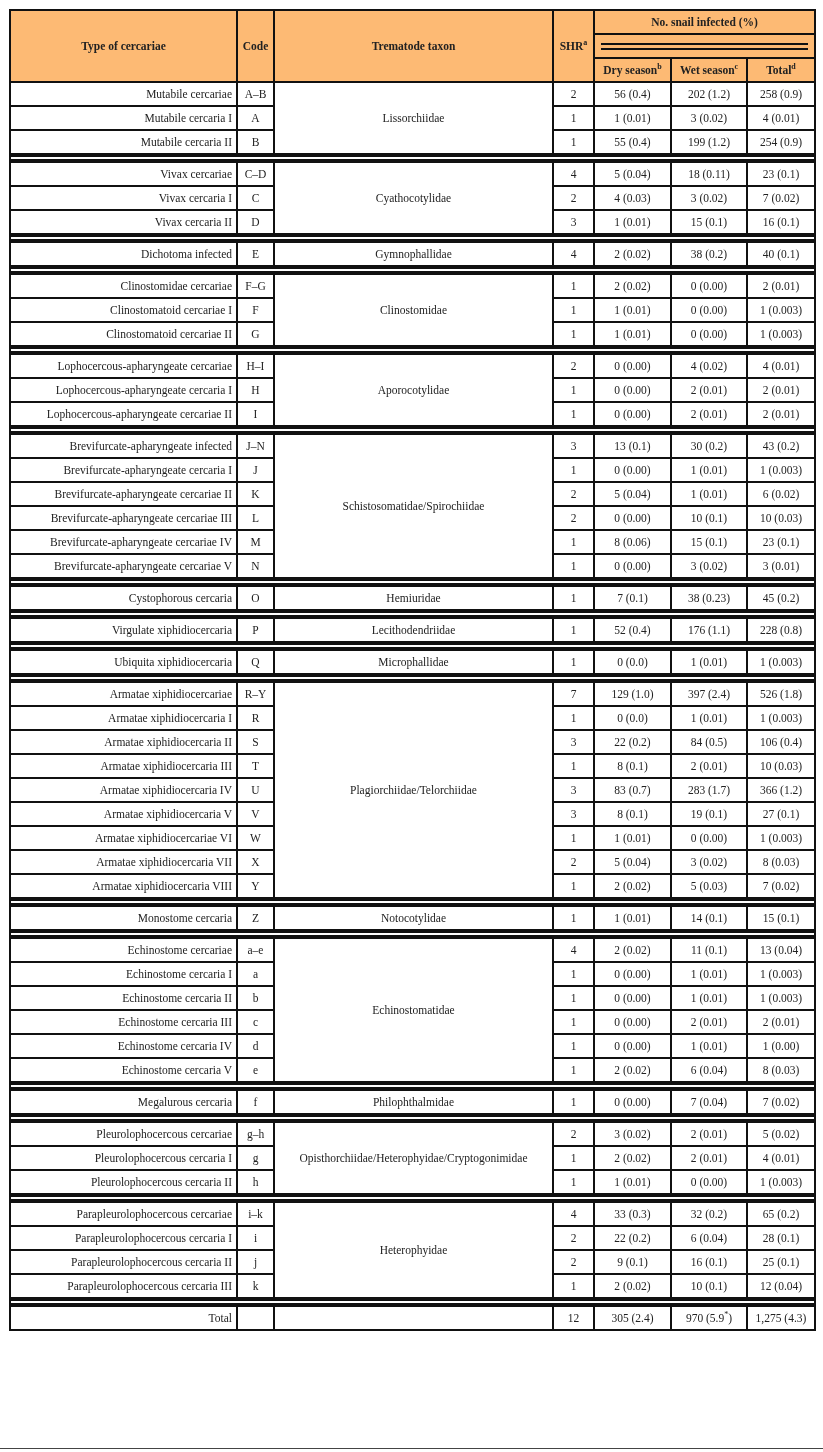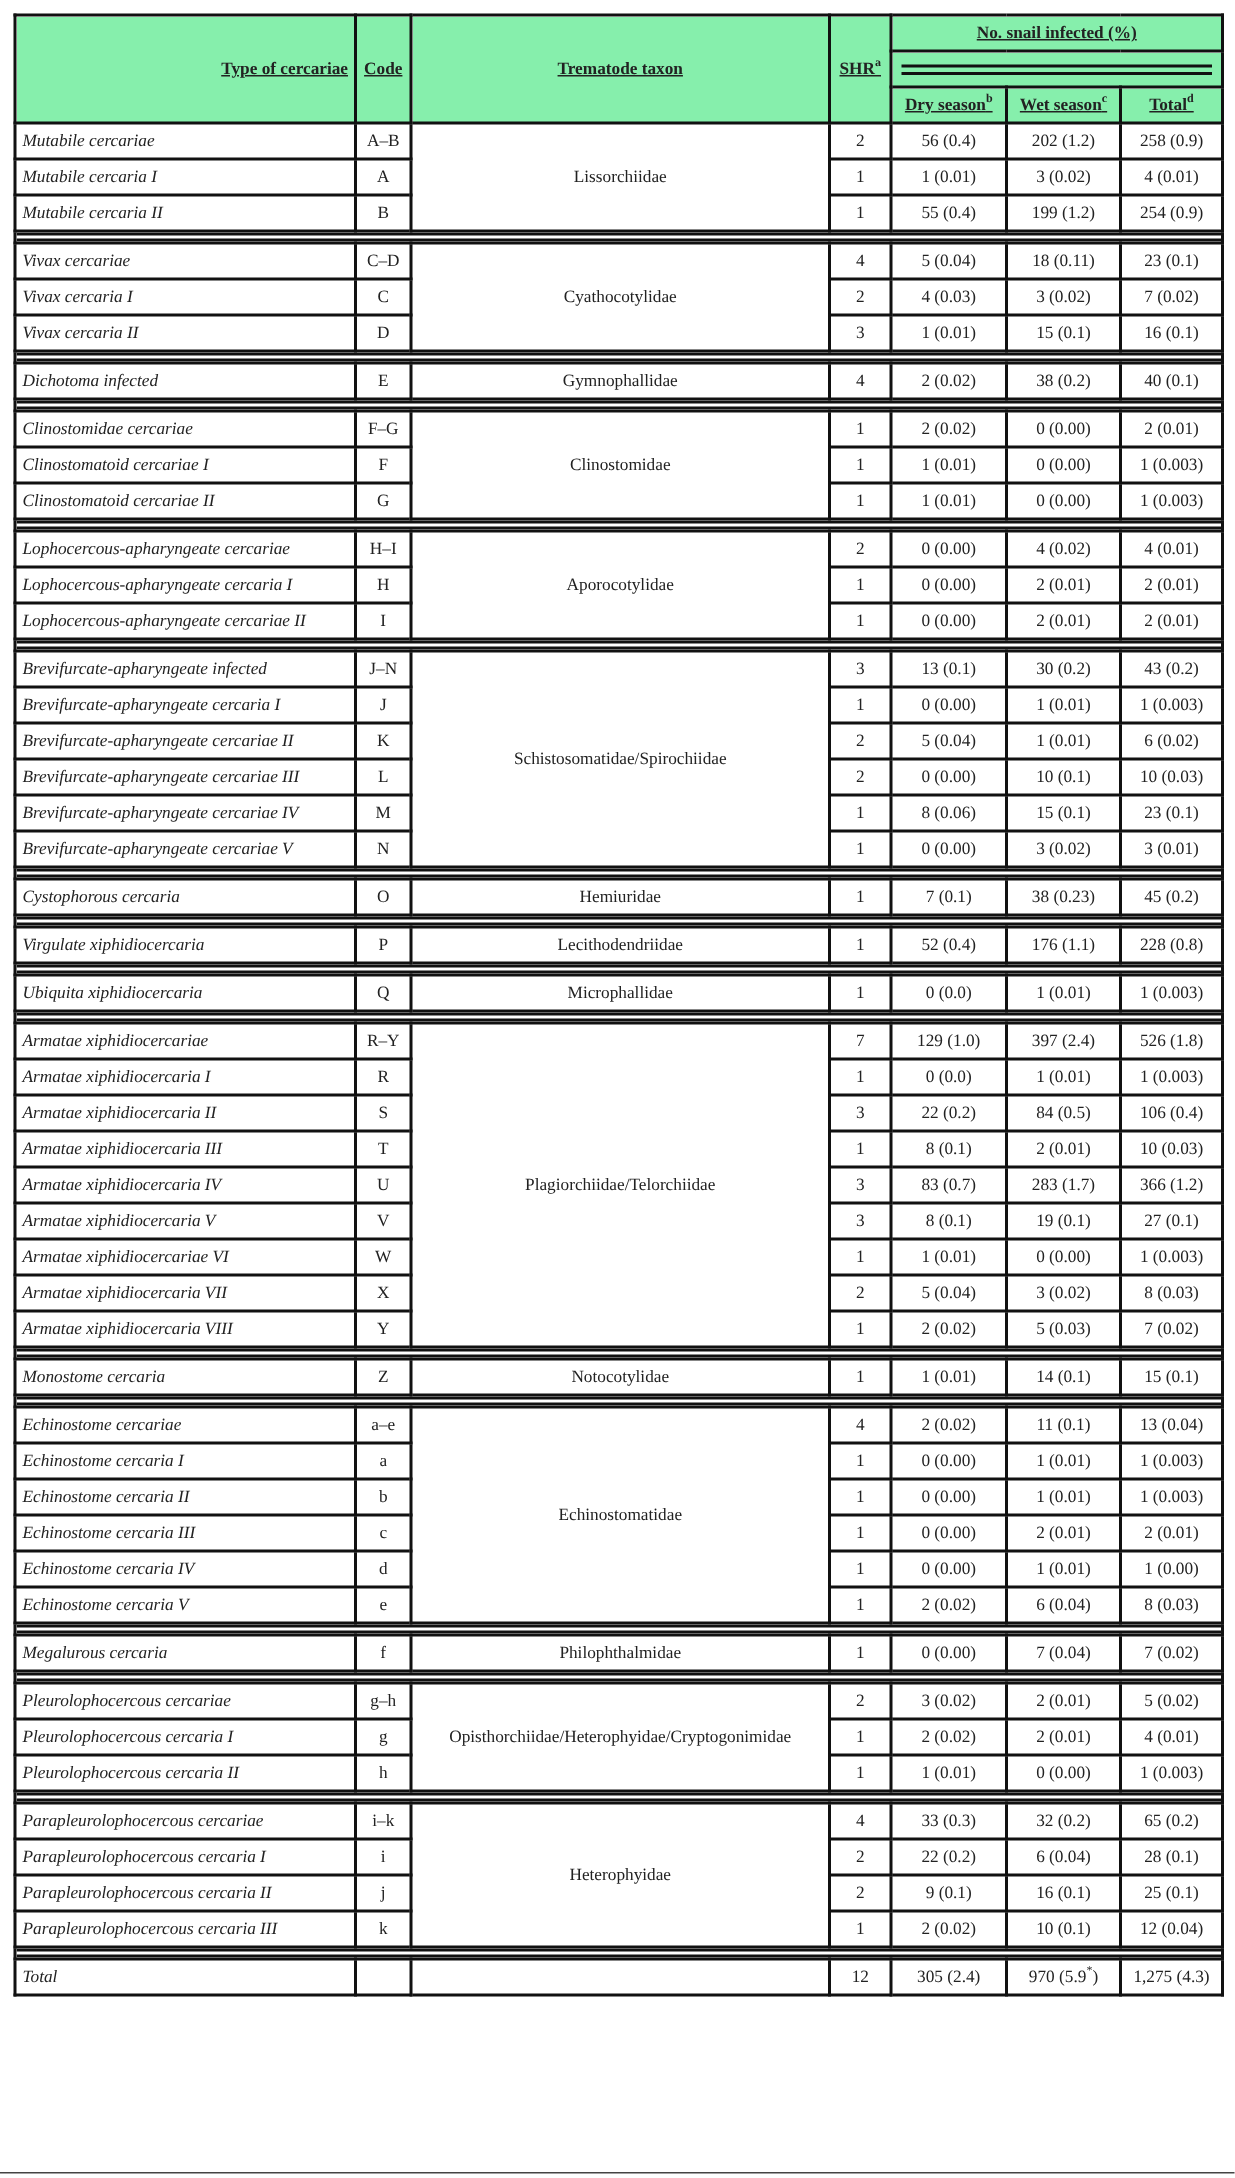--- a/index.html
+++ b/index.html
@@ -2,23 +2,23 @@
 <html><head>
 <meta charset="utf-8">
 <style>
   html, body { margin: 0; padding: 0; background: #ffffff; }
   body { width: 823px; height: 1452px; position: relative; overflow: hidden;
          font-family: "Liberation Serif", "DejaVu Serif", serif; color: #222; }
   table.main { position: absolute; left: 9px; top: 9px; border-collapse: collapse;
                table-layout: fixed; width: 805px; }
   table.main td, table.main th { border: 2px solid #111; padding: 0 4px; font-size: 11.5px;
                height: 22px; line-height: 14px; white-space: nowrap; overflow: hidden; }
-  table.main th { background: #86efac; font-weight: bold; font-size: 11.5px; text-decoration: underline; }
-  th.left { text-align: right; }
-  td.type { text-align: left; font-style: italic; }
+  table.main th { background: #fdba74; font-weight: bold; font-size: 11.5px; }
+  th.left { text-align: center; }
+  td.type { text-align: right; }
   td.c { text-align: center; }
   th.group-head { height: 22px; border-bottom: none; }
   th.dbl-line { height: 4px; padding: 0; border-top: none; border-bottom: none;
                 background: #dcebfa; }
   th.dbl-line div { height: 3px; border-top: 2px solid #111; border-bottom: 2px solid #111; margin: 0 2px; }
   th.sub { height: 20px; }
   tr.sep td { height: 4px; padding: 0; border-left: 2px solid #111; border-right: 2px solid #111; }
   tr.sep td div { height: 2px; border-top: 2px solid #111; border-bottom: 2px solid #111; }
   sup { font-size: 8px; vertical-align: super; line-height: 0; }
   .bottom-rule { position: absolute; left: 0; top: 1448px; width: 823px; height: 1px; background: #444; }

